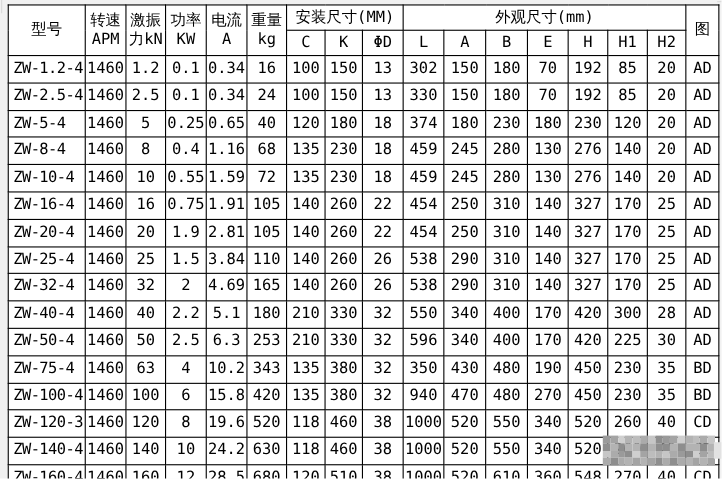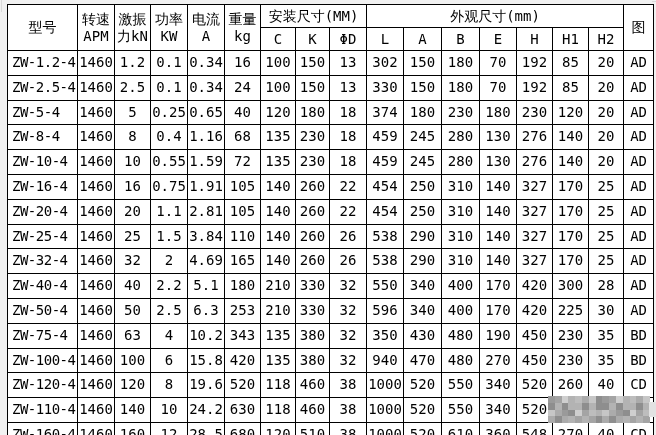--- a/index.html
+++ b/index.html
@@ -205,21 +205,21 @@
         <td>140</td>
         <td>327</td>
         <td>170</td>
         <td>25</td>
         <td>AD</td>
       </tr>
       <tr>
         <td class="model">ZW-20-4</td>
         <td>1460</td>
         <td>20</td>
-        <td>1.1</td>
+        <td>1.9</td>
         <td>2.81</td>
         <td>105</td>
         <td>140</td>
         <td>260</td>
         <td>22</td>
         <td>454</td>
         <td>250</td>
         <td>310</td>
         <td>140</td>
         <td>327</td>
@@ -335,40 +335,40 @@
         <td>940</td>
         <td>470</td>
         <td>480</td>
         <td>270</td>
         <td>450</td>
         <td>230</td>
         <td>35</td>
         <td>BD</td>
       </tr>
       <tr>
-        <td class="model">ZW-120-4</td>
+        <td class="model">ZW-120-3</td>
         <td>1460</td>
         <td>120</td>
         <td>8</td>
         <td>19.6</td>
         <td>520</td>
         <td>118</td>
         <td>460</td>
         <td>38</td>
         <td>1000</td>
         <td>520</td>
         <td>550</td>
         <td>340</td>
         <td>520</td>
         <td>260</td>
         <td>40</td>
         <td>CD</td>
       </tr>
       <tr>
-        <td class="model">ZW-110-4</td>
+        <td class="model">ZW-140-4</td>
         <td>1460</td>
         <td>140</td>
         <td>10</td>
         <td>24.2</td>
         <td>630</td>
         <td>118</td>
         <td>460</td>
         <td>38</td>
         <td>1000</td>
         <td>520</td>

